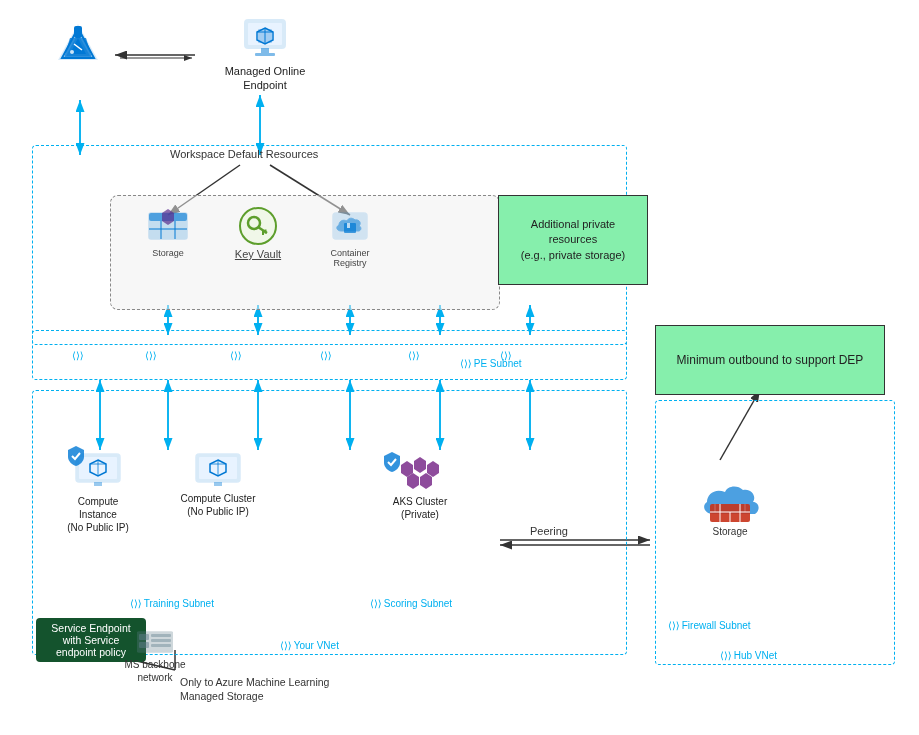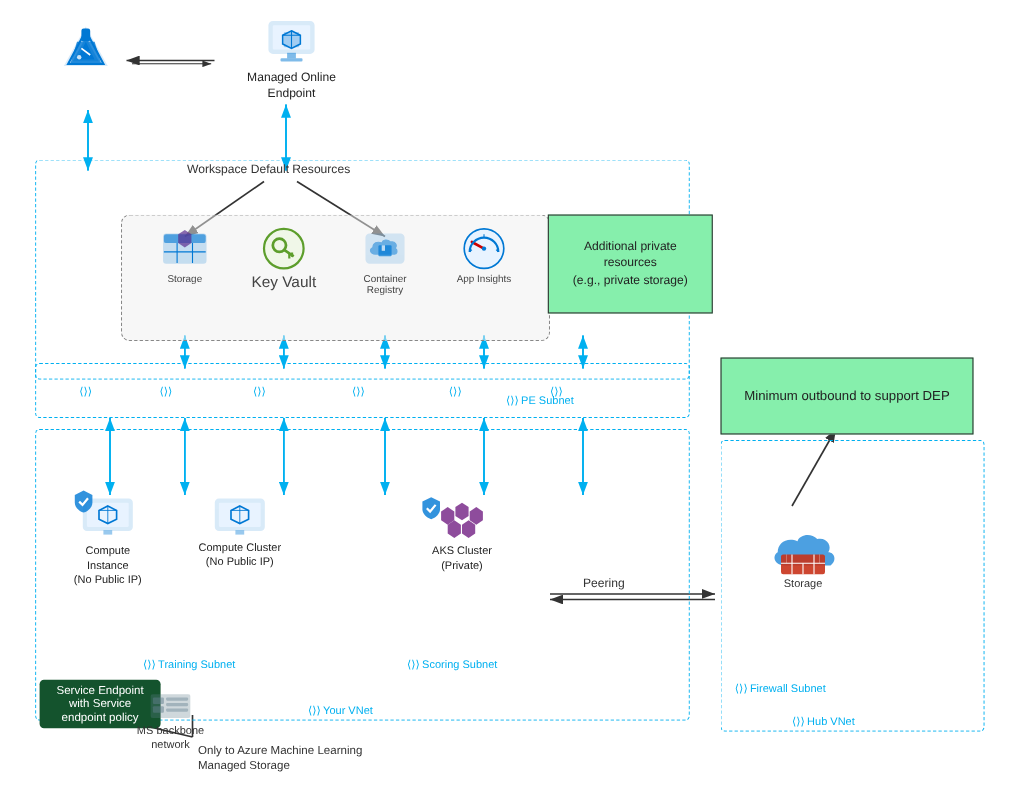--- a/index.html
+++ b/index.html
@@ -200,50 +200,35 @@
   <div class="icon-container" style="left:228px;top:205px;width:60px;">
     <svg width="42" height="42" viewBox="0 0 42 42">
 
       <circle cx="21" cy="21" r="18" fill="#f0f7e8" stroke="#5d9e2c" stroke-width="2"></circle>
 
       <circle cx="17" cy="18" r="6" fill="none" stroke="#5d9e2c" stroke-width="2.5"></circle>
       <line x1="21" y1="22" x2="30" y2="28" stroke="#5d9e2c" stroke-width="2.5"></line>
       <line x1="26" y1="26" x2="26" y2="30" stroke="#5d9e2c" stroke-width="2"></line>
       <line x1="28.5" y1="24.5" x2="28.5" y2="28.5" stroke="#5d9e2c" stroke-width="2"></line>
     </svg>
-    <div style="font-size:14px;color:#444;margin-top:1px;">Key Vault</div>
+    <div style="font-size:11px;color:#444;margin-top:1px;text-decoration:underline;">Key Vault</div>
   </div>
 
   <div class="icon-container" style="left:320px;top:205px;width:60px;">
     <svg width="42" height="42" viewBox="0 0 42 42">
       <rect x="4" y="8" width="34" height="26" rx="3" fill="#0078d4" opacity="0.15" stroke="#0078d4" stroke-width="1.5"></rect>
 
       <path d="M12,26 C8,26 6,22 10,20 C10,16 14,14 18,16 C19,13 23,12 26,15 C30,14 33,18 30,21 C32,21 33,25 30,26 Z" fill="#0078d4" opacity="0.5" stroke="#0078d4" stroke-width="1"></path>
 
       <rect x="15" y="18" width="12" height="10" rx="1" fill="#0078d4" opacity="0.7"></rect>
       <rect x="18" y="18" width="3" height="5" fill="#fff" opacity="0.7"></rect>
     </svg>
     <div style="font-size:9px;color:#444;margin-top:1px;">Container<br>Registry</div>
   </div>
 
-  <div class="icon-container" style="left:410px;top:205px;width:60px;">
-    <svg width="42" height="42" viewBox="0 0 42 42">
-      <circle cx="21" cy="21" r="18" fill="#e8f3ff" stroke="#0078d4" stroke-width="1.5"></circle>
-
-      <path d="M21,21 L10,15" stroke="#c00" stroke-width="2.5" stroke-linecap="round"></path>
-
-      <path d="M8,24 A13,13 0 0,1 34,24" fill="none" stroke="#0078d4" stroke-width="2"></path>
-
-      <line x1="8" y1="24" x2="10" y2="22" stroke="#0078d4" stroke-width="1"></line>
-      <line x1="21" y1="8" x2="21" y2="11" stroke="#0078d4" stroke-width="1"></line>
-      <line x1="34" y1="24" x2="32" y2="22" stroke="#0078d4" stroke-width="1"></line>
-      <circle cx="21" cy="21" r="2" fill="#0078d4"></circle>
-    </svg>
-    <div style="font-size:9px;color:#444;margin-top:1px;">App Insights</div>
-  </div>
 
   <div class="box" style="left:498px;top:195px;width:150px;height:90px;display:flex;align-items:center;justify-content:center;padding:6px;">
     <div style="font-size:11px;color:#222;text-align:center;line-height:1.4;">Additional private<br>resources<br>(e.g., private storage)</div>
   </div>
 
   <div class="box-dashed" style="left:32px;top:330px;width:595px;height:50px;"></div>
   <div style="position:absolute;left:460px;top:358px;">
     <span class="chevron-label">
         <span>⟨⟩⟩</span> 
         <span>PE Subnet</span>

